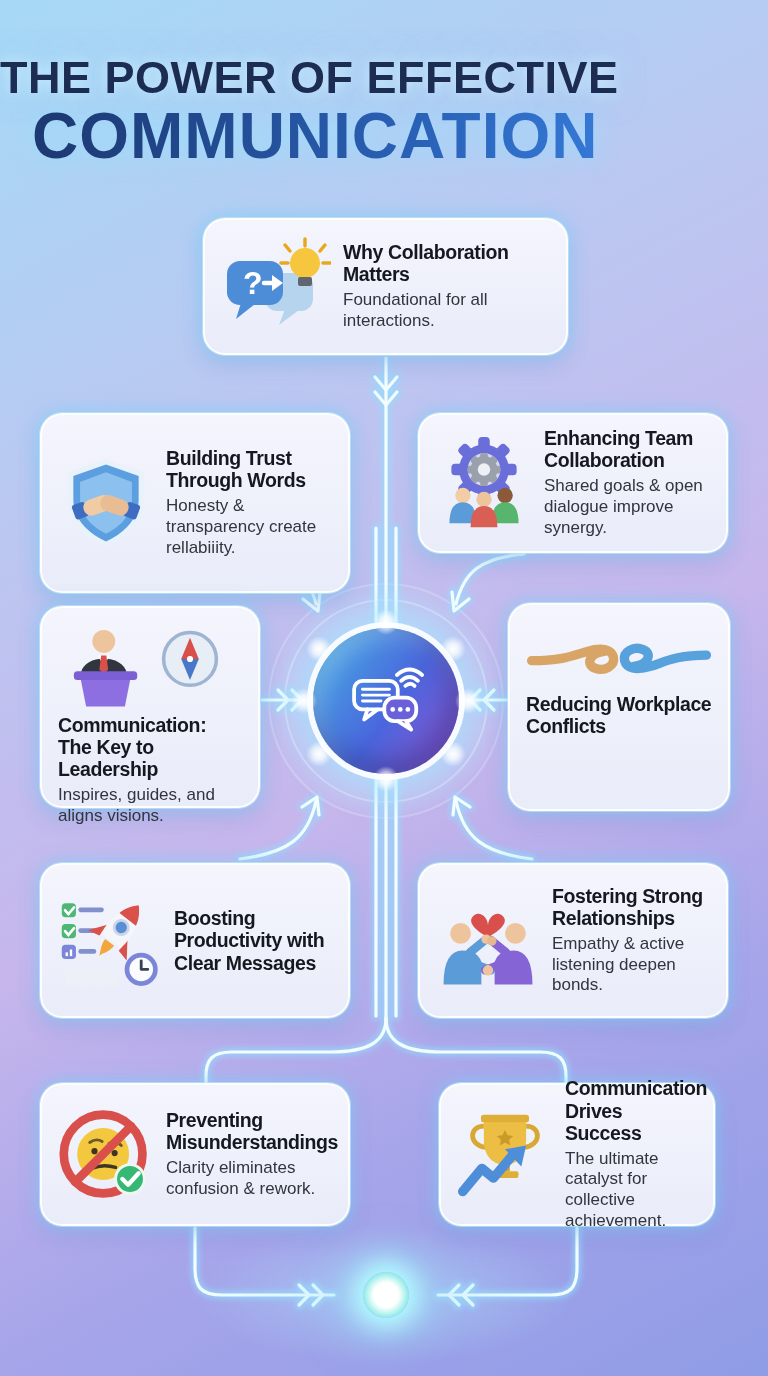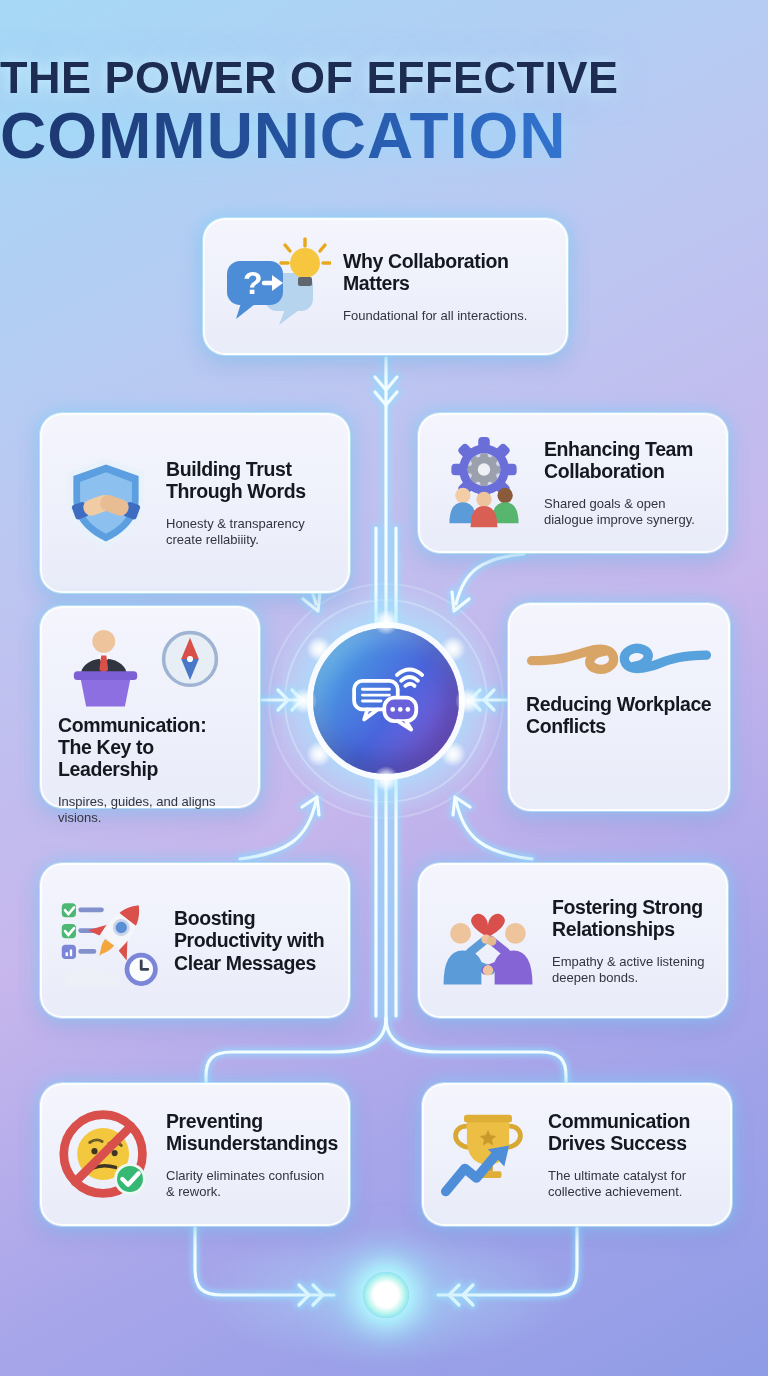--- a/index.html
+++ b/index.html
@@ -6,33 +6,33 @@
   body{font-family:"Liberation Sans","DejaVu Sans",sans-serif;}
   .stage{position:relative;width:768px;height:1376px;overflow:hidden;
     background:linear-gradient(152deg,#a6d9f6 0%,#bcc6f1 32%,#c6b6ec 55%,#a7a5ea 76%,#8f9ce6 100%);}
   
   .header{position:absolute;top:52px;left:0;width:768px;text-align:left;z-index:3;}
   .h-line1{font-size:45px;font-weight:bold;letter-spacing:.5px;color:#1c2c52;
     text-shadow:0 0 14px rgba(210,242,255,.85),0 0 30px rgba(160,225,255,.5);}
   .h-line2{font-size:64px;font-weight:bold;letter-spacing:1px;line-height:1.02;
     background:linear-gradient(92deg,#1d3a75 8%,#2a62b8 55%,#3f8ef2 100%);
     -webkit-background-clip:text;background-clip:text;color:transparent;
-    filter:drop-shadow(0 0 12px rgba(150,225,255,.8));}
+    filter:drop-shadow(0 0 12px rgba(150,225,255,.8));padding-left:32px;}
   
   .conn-layer{position:absolute;left:0;top:0;z-index:1;pointer-events:none;}
   
   .card{position:absolute;z-index:2;box-sizing:border-box;border-radius:22px;
     background:linear-gradient(180deg,#f4f5fd 0%,#e9ecf9 100%);
     border:2px solid rgba(255,255,255,.95);
     box-shadow:0 0 0 1px rgba(190,240,250,.6),0 0 16px 3px rgba(130,210,250,.6),0 10px 22px rgba(90,110,190,.18);
     padding:14px 16px;display:flex;align-items:center;gap:12px;}
   .card.v{flex-direction:column;align-items:flex-start;justify-content:flex-start;gap:4px;}
   .card-text{flex:1 1 auto;min-width:0;}
   .card-title{font-weight:bold;font-size:19.5px;line-height:1.13;letter-spacing:-.4px;color:#15181f;}
-  .card-sub{font-size:13px;line-height:1.22;color:#31353d;margin-top:14px;}
+  .card-sub{font-size:17px;line-height:1.22;color:#31353d;margin-top:5px;}
   .icon-box{flex:0 0 auto;display:flex;align-items:center;justify-content:center;}
   
   .hub-glow{position:absolute;left:266px;top:581px;width:240px;height:240px;border-radius:50%;z-index:1;
     background:radial-gradient(circle,rgba(200,240,255,.55) 0%,rgba(190,235,255,.25) 55%,rgba(190,235,255,0) 72%);}
   .hub{position:absolute;left:313px;top:628px;width:146px;height:146px;border-radius:50%;z-index:2;
     background:linear-gradient(125deg,#46b4e4 0%,#4a66dd 55%,#a057d8 100%);
     box-shadow:0 0 0 6px rgba(255,255,255,.9),0 0 34px 12px rgba(160,228,255,.8),
       inset -10px -12px 26px rgba(20,30,90,.38),inset 8px 10px 20px rgba(255,255,255,.22);
     display:flex;align-items:center;justify-content:center;}
   .spark{position:absolute;width:26px;height:26px;z-index:2;pointer-events:none;
@@ -333,21 +333,21 @@
         <circle cx="75" cy="75" r="15" fill="#35b873" stroke="#ebf9f2" stroke-width="3"></circle>
         <path d="M67 75 L73 81 L84 69" stroke="#ffffff" stroke-width="4.5" fill="none" stroke-linecap="round" stroke-linejoin="round"></path>
       </svg>
     </div>
     <div class="card-text">
       <div class="card-title">Preventing Misunderstandings</div>
       <div class="card-sub">Clarity eliminates confusion &amp; rework.</div>
     </div>
   </div>
 
-  <div class="card" style="left:422px;top:1083px;width:310px;height:143px">
+  <div class="card" style="left:439px;top:1083px;width:276px;height:143px">
     <div class="icon-box">
       <svg width="96" height="96" viewBox="0 0 100 100">
         <path d="M28 20 C12 20 12 40 30 42" stroke="#d9a832" stroke-width="5" fill="none"></path>
         <path d="M72 20 C88 20 88 40 70 42" stroke="#d9a832" stroke-width="5" fill="none"></path>
         <path d="M28 12 H72 V34 C72 52 62 60 50 60 C38 60 28 52 28 34 Z" fill="#ecbe44"></path>
         <rect x="25" y="8" width="50" height="8" rx="3" fill="#dfae36"></rect>
         <path d="M50 24 l2.6 5.4 6 .7 -4.4 4 1.2 5.9 -5.4 -3 -5.4 3 1.2 -5.9 -4.4 -4 6 -.7 Z" fill="#c9992a"></path>
         <rect x="45" y="60" width="10" height="7" fill="#cfa02f"></rect>
         <rect x="36" y="67" width="28" height="7" rx="2" fill="#dfae36"></rect>
         <path d="M6 88 L26 64 L38 74 L58 50" stroke="#4e8ed8" stroke-width="10" fill="none" stroke-linecap="round" stroke-linejoin="round"></path>

